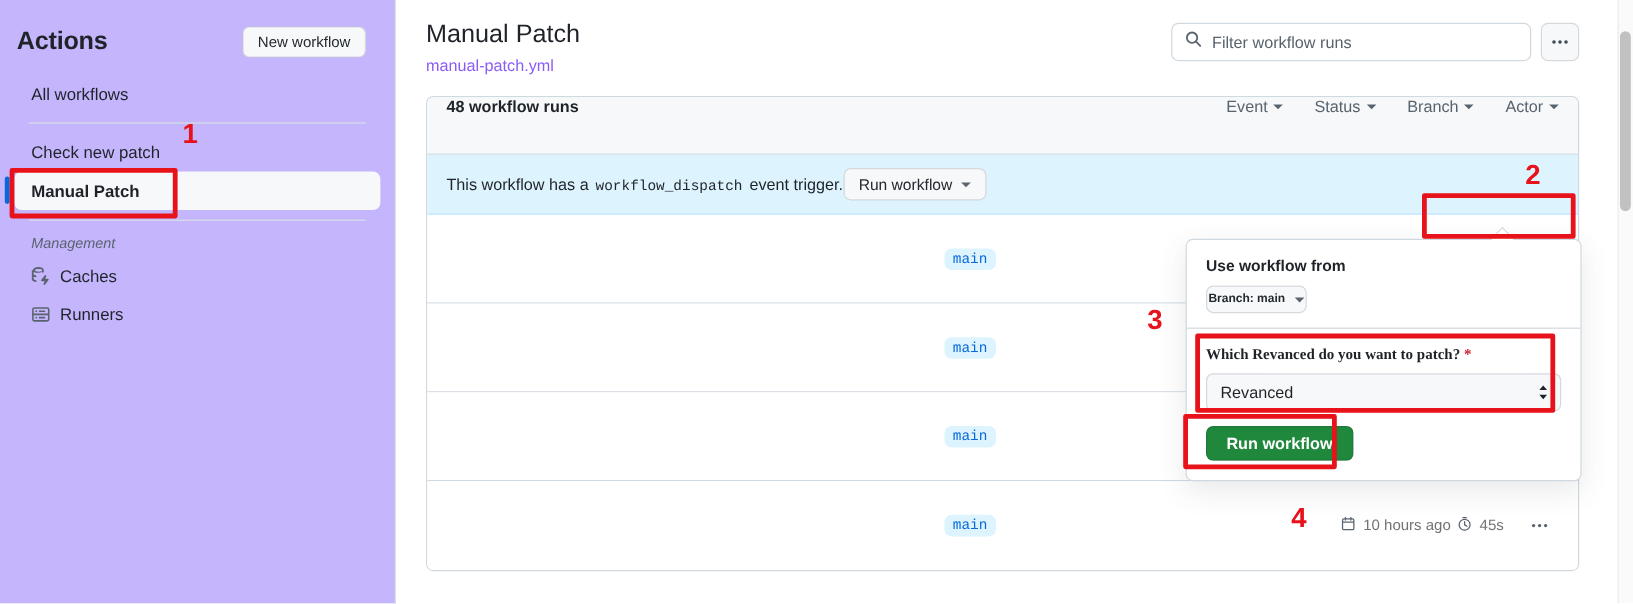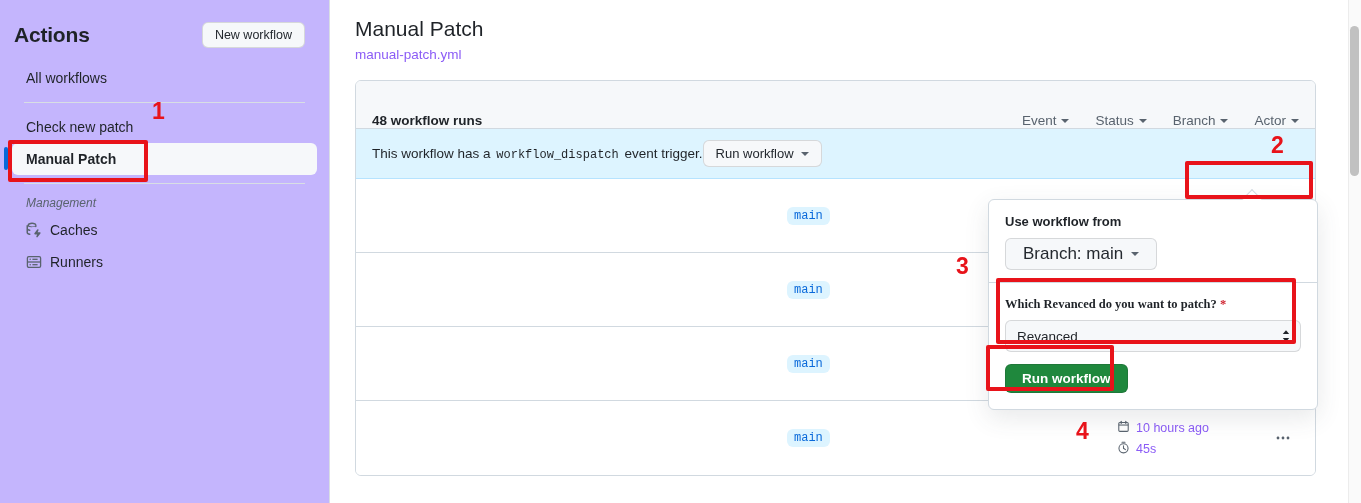--- a/index.html
+++ b/index.html
@@ -88,21 +88,21 @@
     color: #424a53;
   }
 
   
   .runs-panel {
     margin-top: 14px; border: 1px solid #d1d9e0; border-radius: 6px;
     overflow: hidden; background: #fff;
   }
   .runs-header {
     height: 48px; background: #f6f8fa; border-bottom: 1px solid #d1d9e0;
-    display: flex; align-items: flex-end; justify-content: space-between;
+    display: flex; align-items: flex-start; justify-content: space-between;
     padding: 0 16px;
   }
   .runs-count { font-size: 13.5px; font-weight: 600; color: #1f2328; }
   .filters { display: flex; align-items: center; gap: 26px; }
   .filter {
     font-size: 13.5px; color: #59636e; cursor: pointer;
     display: inline-flex; align-items: center; gap: 5px;
   }
   .caret {
     width: 0; height: 0; border-left: 4px solid transparent;
@@ -134,45 +134,45 @@
   }
   .run-row:last-child { border-bottom: 0; }
   .run-left { flex: 1 1 auto; }
   .branch-badge {
     font-family: "Liberation Mono", monospace; font-size: 12px;
     color: #0969da; background: #ddf4ff; border-radius: 6px;
     padding: 2px 7px; white-space: nowrap;
   }
   .branch-cell { width: 330px; display: flex; align-items: center; }
   .meta-cell {
-    width: 150px; display: flex; flex-direction: column; gap: 5px;
-    font-size: 12.5px; color: #8b5cf6;
+    width: 150px; display: flex; flex-direction: row; gap: 5px;
+    font-size: 12.5px; color: #737373;
   }
   .meta-line { display: flex; align-items: center; gap: 6px; white-space: nowrap; }
   .row-kebab { width: 32px; display: flex; justify-content: center; color: #59636e; cursor: pointer; }
 
   
   .popover {
     position: absolute; left: 988px; top: 199px; width: 330px;
     background: #ffffff; border: 1px solid #d1d9e0; border-radius: 6px;
     box-shadow: 0 8px 24px rgba(66,74,83,0.12);
     z-index: 40;
   }
   .popover-arrow {
     position: absolute; top: -8px; right: 58px; width: 14px; height: 14px;
     background: #ffffff; border-left: 1px solid #d1d9e0; border-top: 1px solid #d1d9e0;
     transform: rotate(45deg);
   }
   .pop-sec { padding: 14px 16px 12px 16px; }
   .pop-label { font-size: 13px; font-weight: 600; color: #1f2328; margin-bottom: 9px; }
   .branch-select {
     display: inline-flex; align-items: center; gap: 8px;
-    font-size: 17px; color: #24292f; background: #f6f8fa;
+    font-size: 10px; color: #24292f; background: #f6f8fa;
     border: 1px solid rgba(31,35,40,0.15); border-radius: 6px;
-    padding: 5px 17px; cursor: pointer;
+    padding: 5px 1px; cursor: pointer; font-weight: bold;
   }
   .pop-divider { height: 1px; background: #d1d9e0; }
   .field-label {
     font-family: Liberation Serif, serif; font-size: 12.5px;
     font-weight: 700; color: #1f2328; margin-bottom: 8px; display: block;
   }
   .req-star { color: #cf222e; font-weight: 700; }
   .field-select {
     position: relative; width: 100%; height: 32px;
     background: #f6f8fa; border: 1px solid rgba(31,35,40,0.15);
@@ -275,20 +275,38 @@
   </div>
 
   <div class="main">
 
     <div class="main-head">
       <div>
         <div class="page-title">Manual Patch</div>
         <a class="page-sub">manual-patch.yml</a>
       </div>
 
+      <div class="head-right">
+        <div class="search-box">
+          <span>
+            <svg width="15" height="15" viewBox="0 0 16 16" fill="none" stroke="#59636e" stroke-width="1.6" aria-hidden="true">
+              <circle cx="6.8" cy="6.8" r="4.6"></circle>
+              <line x1="10.3" y1="10.3" x2="14.1" y2="14.1" stroke-linecap="round"></line>
+            </svg>
+          </span>
+          <input type="text" placeholder="Filter workflow runs" style="">
+        </div>
+        <div class="kebab-btn">
+          <svg width="16" height="16" viewBox="0 0 16 16" fill="currentColor" aria-hidden="true">
+            <circle cx="3" cy="8" r="1.5"></circle>
+              <circle cx="8" cy="8" r="1.5"></circle>
+              <circle cx="13" cy="8" r="1.5"></circle>
+          </svg>
+        </div>
+      </div>
     </div>
 
     <div class="runs-panel">
 
       <div class="runs-header">
         <div class="runs-count">48 workflow runs</div>
         <div class="filters">
           <div class="filter">
             <span>Event</span>
             <i class="caret"></i>

